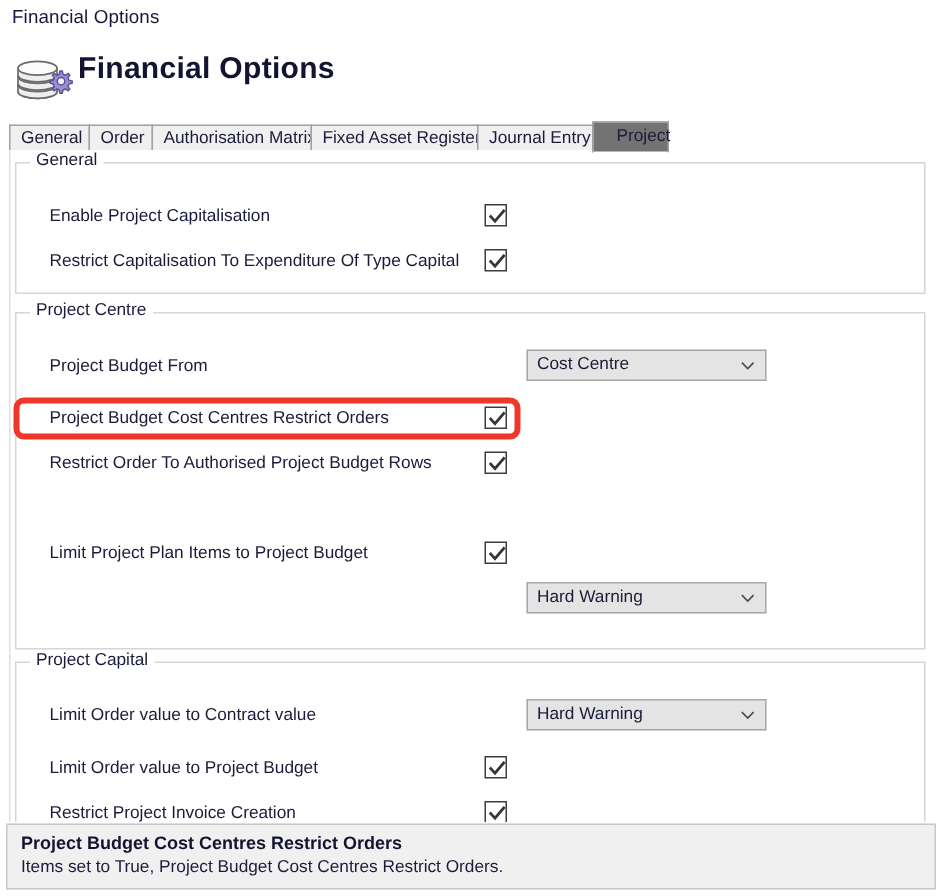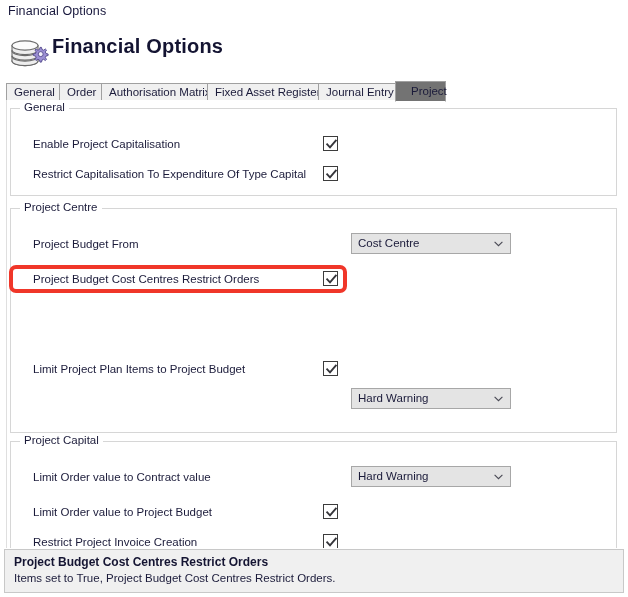--- a/index.html
+++ b/index.html
@@ -310,20 +310,28 @@
 
     <div class="row" style="top:57px">
       <div class="row-label">Project Budget Cost Centres Restrict Orders</div>
       <div class="checkbox">
         <svg width="13" height="13" viewBox="0 0 13 13">
             <path d="M2.2 6.4 L5 9.4 L10.8 2.6" stroke="#35353a" stroke-width="1.9" fill="none" stroke-linecap="square"></path>
           </svg>
       </div>
     </div>
 
+    <div class="row" style="top:87px">
+      <div class="row-label">Restrict Order To Authorised Project Budget Rows</div>
+      <div class="checkbox">
+        <svg width="13" height="13" viewBox="0 0 13 13">
+            <path d="M2.2 6.4 L5 9.4 L10.8 2.6" stroke="#35353a" stroke-width="1.9" fill="none" stroke-linecap="square"></path>
+          </svg>
+      </div>
+    </div>
 
 
     <div class="row" style="top:147px">
       <div class="row-label">Limit Project Plan Items to Project Budget</div>
       <div class="checkbox">
         <svg width="13" height="13" viewBox="0 0 13 13">
             <path d="M2.2 6.4 L5 9.4 L10.8 2.6" stroke="#35353a" stroke-width="1.9" fill="none" stroke-linecap="square"></path>
           </svg>
       </div>
     </div>

